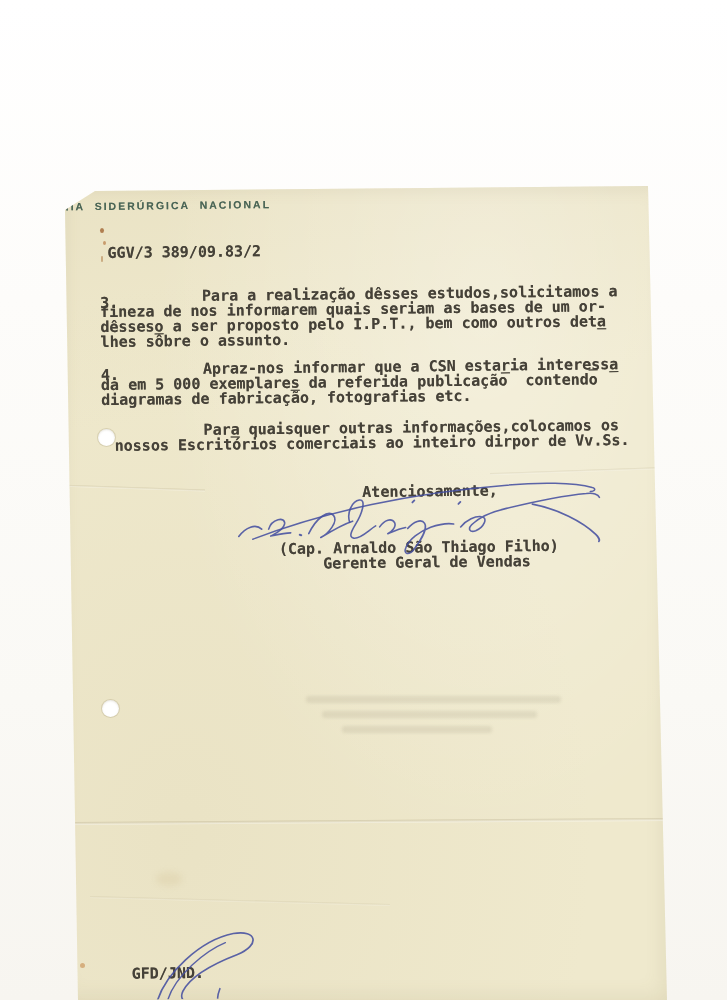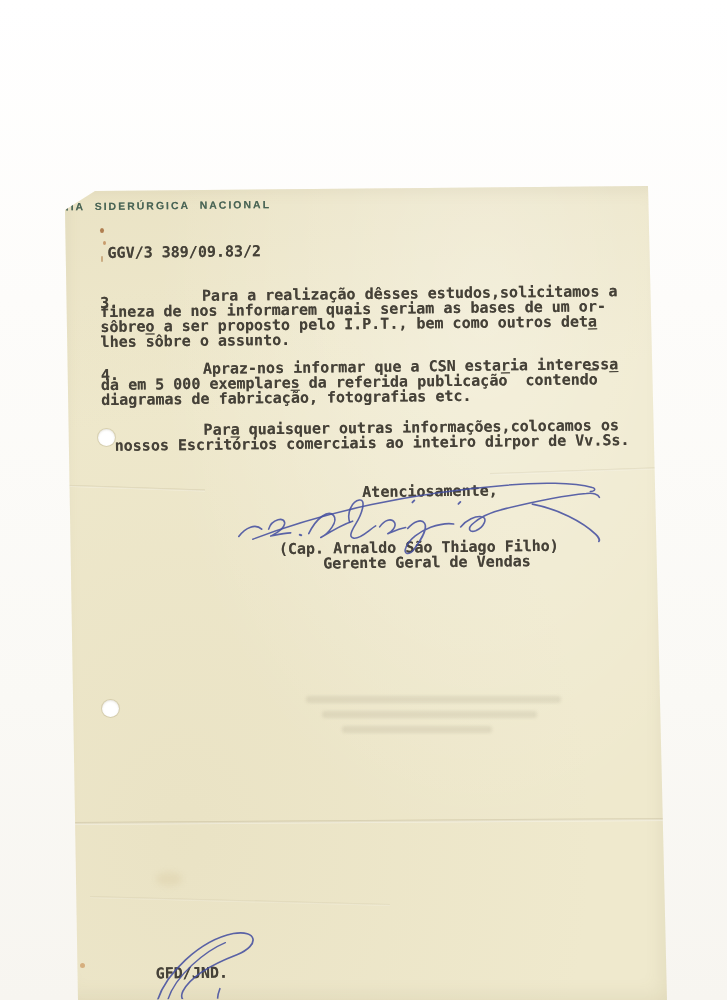--- a/index.html
+++ b/index.html
@@ -36,21 +36,21 @@
   }
   .l-ref{left:48px;top:62px;}
   .l-p3n{left:40px;top:112px;}  .l-p3a{left:142px;top:106px;}
   .l-p3b{left:40px;top:121px;}  .l-p3c{left:40px;top:136px;}  .l-p3d{left:40px;top:151px;}
   .l-p4n{left:40px;top:184px;}  .l-p4a{left:142px;top:179px;}
   .l-p4b{left:40px;top:194px;}  .l-p4c{left:40px;top:209px;}
   .l-p5a{left:142px;top:240px;} .l-p5b{left:53px;top:255px;}
   .l-close{left:300px;top:304px;}
   .l-cap{left:216px;top:360px;}
   .l-role{left:260px;top:375px;}
-  .l-init{left:64px;top:783px;margin-left:24px;}
+  .l-init{left:64px;top:783px;}
   
   .crease{position:absolute;pointer-events:none;}
   .crease-main{left:0;top:636px;width:607px;height:3px;transform:rotate(-.4deg);
     background:linear-gradient(to bottom, rgba(168,155,115,.34), rgba(255,255,255,.45));}
   .crease-left{left:0;top:303px;width:145px;height:2px;transform:rotate(2deg);
     background:linear-gradient(to bottom, rgba(168,155,115,.28), rgba(255,255,255,.35));}
   .crease-right{left:430px;top:286px;width:177px;height:2px;transform:rotate(-2deg);
     background:linear-gradient(to bottom, rgba(168,155,115,.22), rgba(255,255,255,.3));}
   .crease-bottom{left:30px;top:716px;width:300px;height:2px;transform:rotate(1.5deg);
     background:linear-gradient(to bottom, rgba(168,155,115,.18), rgba(255,255,255,.25));}
@@ -96,21 +96,21 @@
     <div class="bleed bleed3"></div>
 
     <div class="ink-layer">
       <div class="letterhead">HIA SIDERÚRGICA NACIONAL</div>
 
       <div class="tline l-ref">GGV/3 389/09.83/2</div>
 
       <div class="tline l-p3n">3.</div>
       <div class="tline l-p3a"><span>Para a realização dêsses estudos,solicitamos a</span></div>
       <div class="tline l-p3b"><span>fineza de nos informarem quais seriam as bases de um or-</span></div>
-      <div class="tline l-p3c"><span>sôbre</span><span class="mk-underline">o</span><span> a ser proposto pelo I.P.T., bem como outros det</span><span class="mk-underline">a</span></div>
+      <div class="tline l-p3c"><span>dêsses</span><span class="mk-underline">o</span><span> a ser proposto pelo I.P.T., bem como outros det</span><span class="mk-underline">a</span></div>
       <div class="tline l-p3d"><span>lhes sôbre o assunto.</span></div>
 
       <div class="tline l-p4n">4.</div>
       <div class="tline l-p4a"><span>Apraz-nos informar que a CSN esta</span><span class="mk-underline">r</span><span>ia interess</span><span class="mk-underline">a</span></div>
       <div class="tline l-p4b"><span>da em 5 000 exemplare</span><span class="mk-underline">s</span><span> da referida publicação  contend</span><span class="mk-overline">o</span></div>
       <div class="tline l-p4c"><span>diagramas de fabricação, fotografias etc.</span></div>
 
       <div class="tline l-p5a"><span>Par</span><span class="mk-underline">a</span><span> quaisquer outras informações,colocamos os</span></div>
       <div class="tline l-p5b"><span>nossos Escritórios comerciais ao inteiro dirpor de Vv.Ss.</span></div>
 

